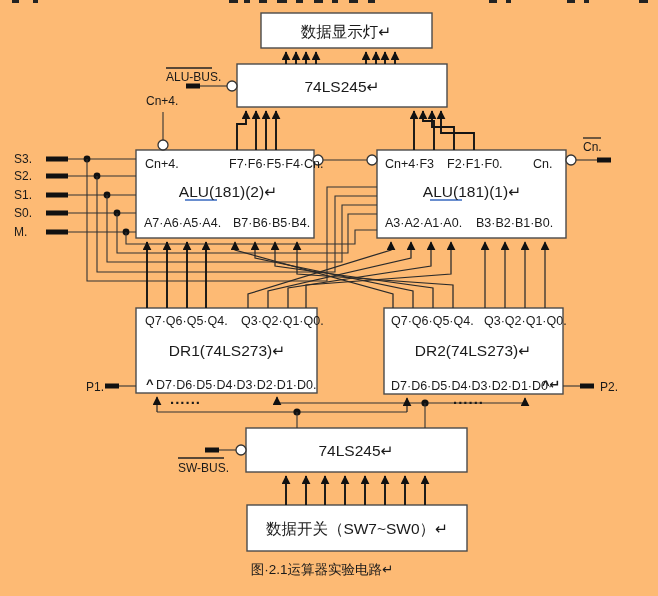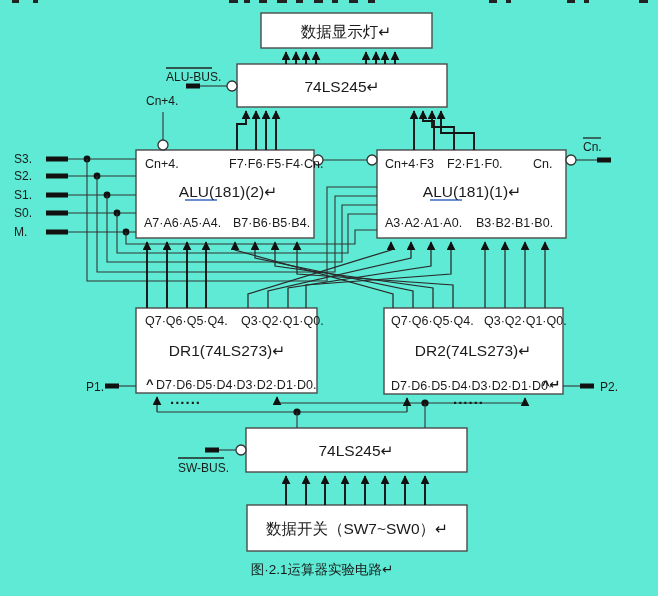--- a/index.html
+++ b/index.html
@@ -1,16 +1,16 @@
 <!DOCTYPE html>
 <html><head>
 <meta charset="utf-8">
 <style>
   html,body{margin:0;padding:0;background:#ffffff;}
-  .stage{position:relative;width:658px;height:596px;background:#5eead4;overflow:hidden;
+  .stage{position:relative;width:658px;height:596px;background:#fdba74;overflow:hidden;
          font-family:"Liberation Sans","DejaVu Sans",sans-serif;}
   svg text{font-family:"Liberation Sans","DejaVu Sans",sans-serif;fill:#1a1a1a;}
   .box{fill:#ffffff;stroke:#4a4a4a;stroke-width:1.4;}
   .w{stroke:#333333;stroke-width:1.1;fill:none;}
   .wm{stroke:#2a2a2a;stroke-width:1.25;fill:none;}
   .wb{stroke:#141414;stroke-width:1.9;fill:none;}
   .ol{stroke:#222222;stroke-width:1.3;}
   .ul{stroke:#4472c4;stroke-width:1.6;}
   .bubble{fill:#ffffff;stroke:#333333;stroke-width:1.3;}
   .dot{fill:#111111;}

